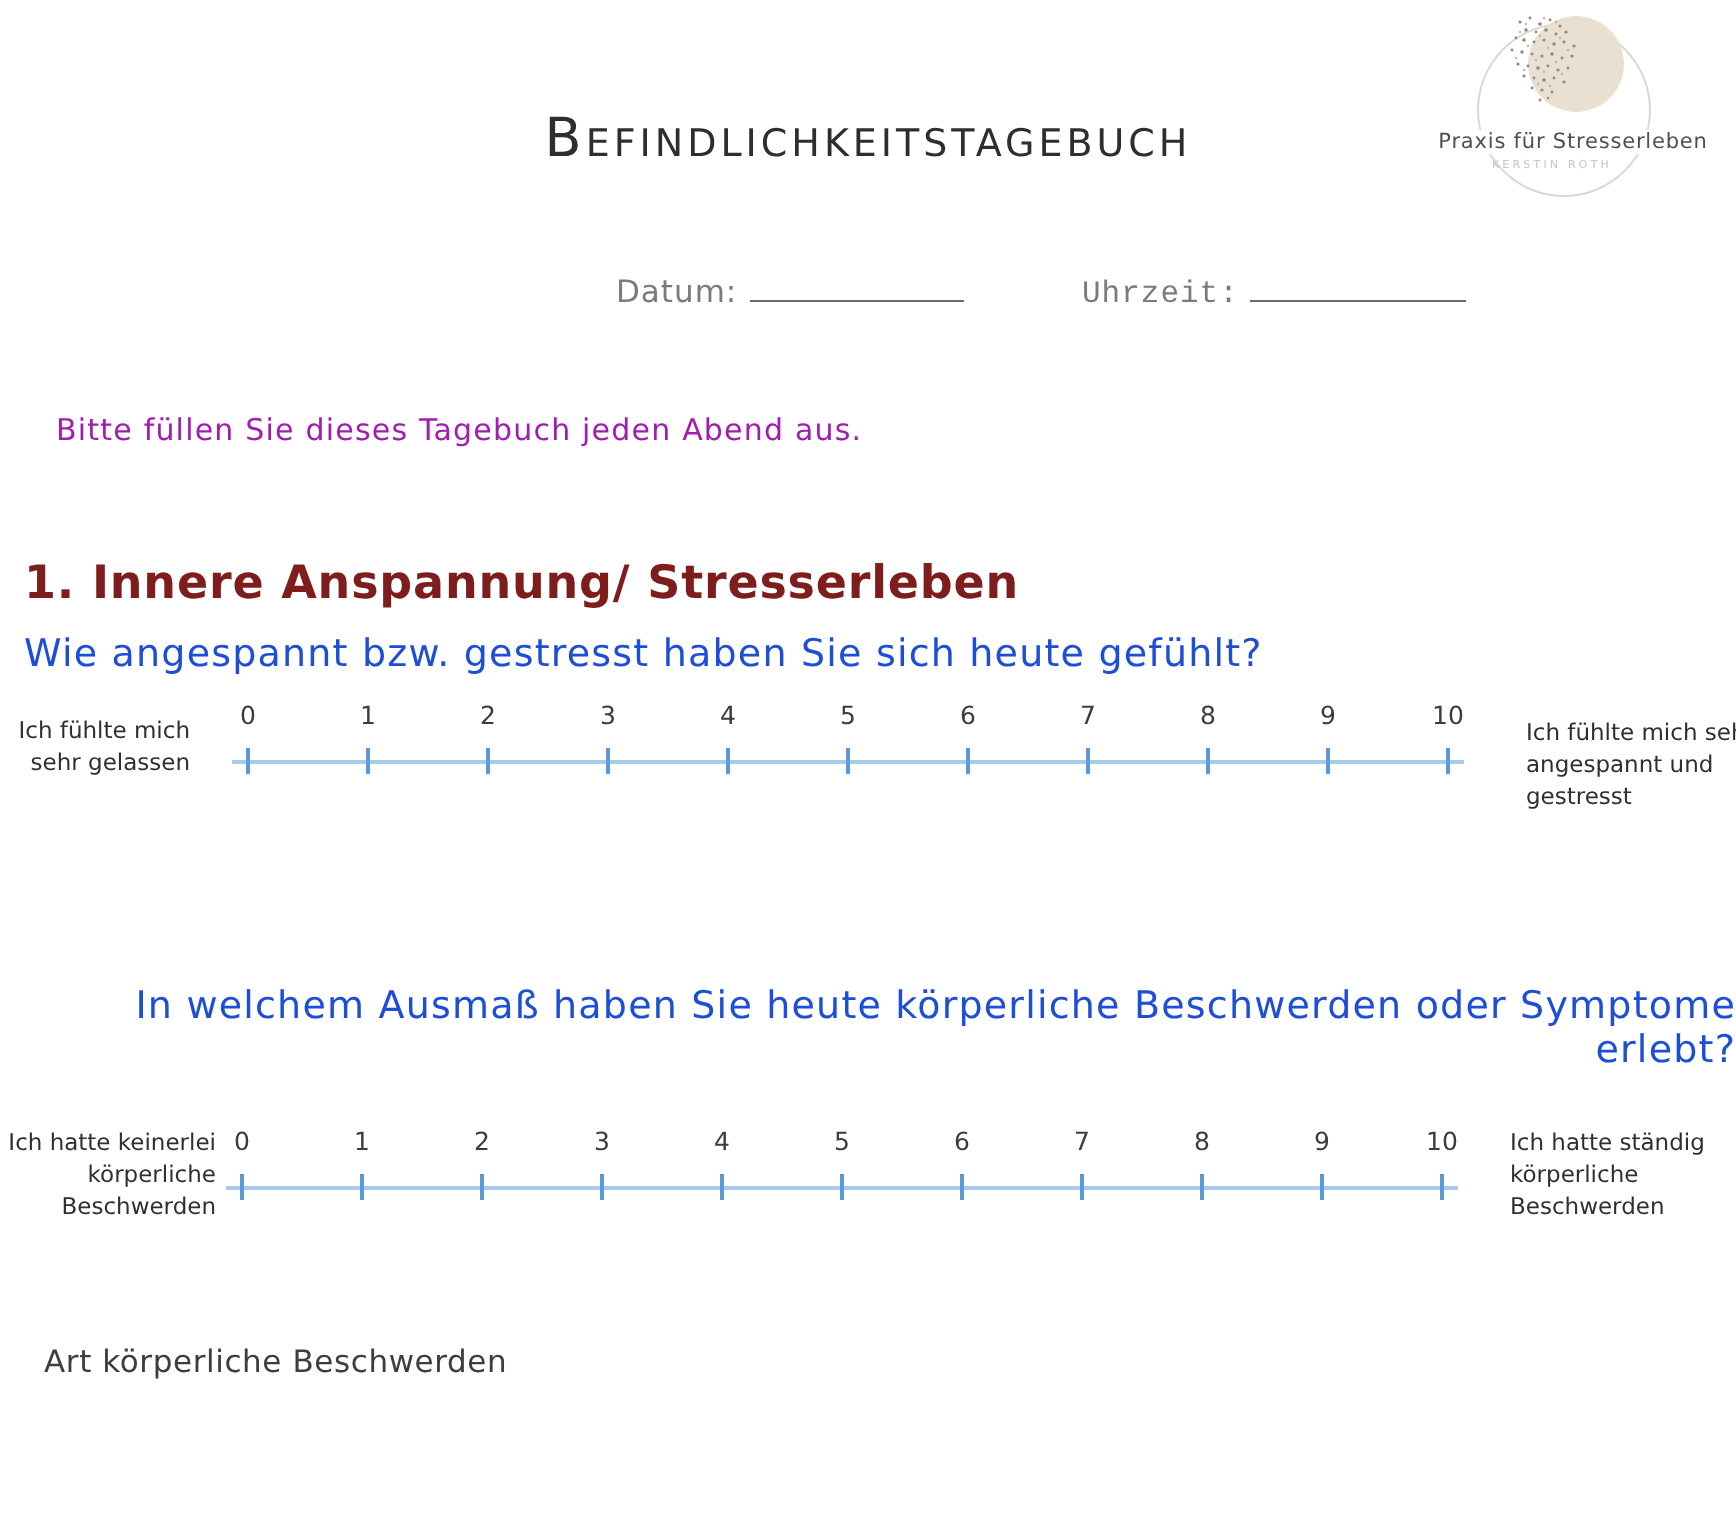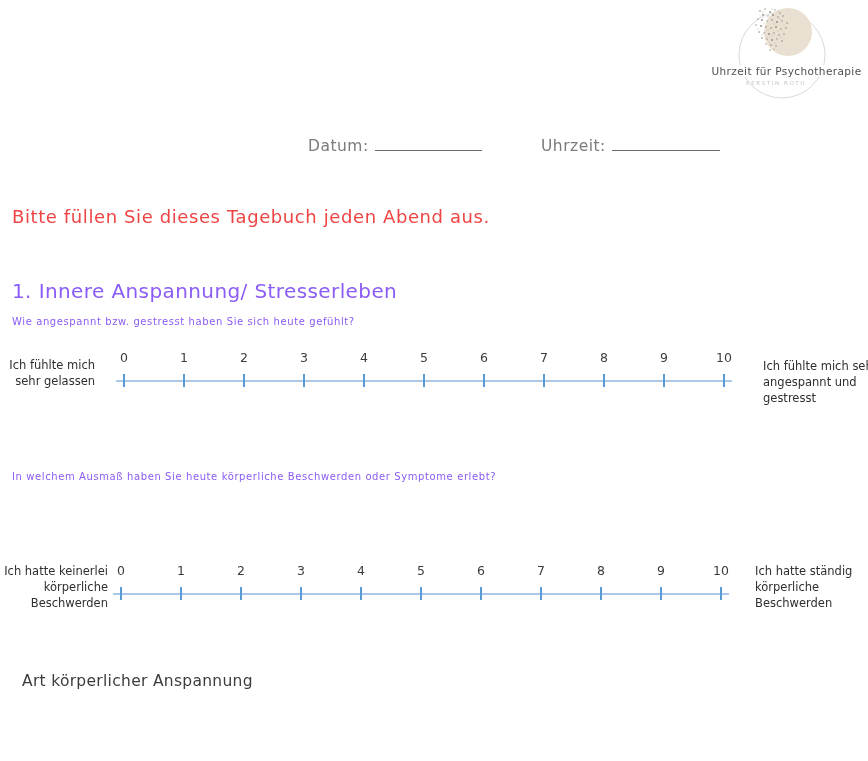--- a/index.html
+++ b/index.html
@@ -52,43 +52,43 @@
   
   .field { position:absolute; top:136px; white-space:nowrap; }
   .field-label { font-size:15.5px; letter-spacing:0.5px; color:#7b7b7b; }
   .blank {
     display:inline-block; height:15px;
     border-bottom:1.4px solid #6b6b6b;
     margin-left:6px; vertical-align:baseline;
   }
   .field-name    { left:12px; }
   .field-datum   { left:308px; }
-  .field-uhrzeit { left:541px; }
+  .field-uhrzeit { left:541px;font-family:Liberation Mono, monospace; }
   .blank-name    { width:183px; }
   .blank-datum   { width:107px; }
   .blank-uhrzeit { width:108px; }
 
   .intro {
-    position:absolute; top:206px; left:12px;
-    font-size:18px; letter-spacing:0.6px; color:#ef4444;
+    position:absolute; top:206px; left:28px;
+    font-size:15px; letter-spacing:0.6px; color:#a21caf;
   }
 
   .section-heading {
     position:absolute; left:12px;
-    font-size:20px; font-weight:400; letter-spacing:0.4px; color:#8b5cf6;
+    font-size:23px; font-weight:700; letter-spacing:0.4px; color:#7f1d1d;
   }
   .heading-1 { top:279px; }
   .heading-2 { top:451px; }
 
   .question {
     position:absolute; left:12px;
-    font-size:10px; letter-spacing:0.6px; color:#8b5cf6;
+    font-size:19px; letter-spacing:0.6px; color:#1d4ed8;
   }
   .question-1 { top:316px; }
-  .question-2 { top:471px; }
+  .question-2 { top:492px;text-align:right; }
 
   
   .scale { position:absolute; width:616px; height:44px; }
   .scale-1 { left:116px; top:350px; }
   .scale-2 { left:113px; top:563px; }
   .scale-numbers { position:absolute; top:0; left:0; width:100%; height:16px; }
   .scale-num {
     position:absolute; top:0; transform:translateX(-50%);
     font-size:12.5px; color:#3c3c3c;
   }
@@ -187,24 +187,25 @@
         <circle cx="32" cy="24" r="0.6"></circle>
           <circle cx="42" cy="25" r="0.6"></circle>
           <circle cx="52" cy="26" r="0.6"></circle>
         <circle cx="36" cy="30" r="0.6"></circle>
           <circle cx="46" cy="31" r="0.6"></circle>
           <circle cx="55" cy="32" r="0.6"></circle>
         <circle cx="43" cy="37" r="0.6"></circle>
           <circle cx="49" cy="38" r="0.6"></circle>
       </g>
     </svg>
-    <div class="logo-line1">Uhrzeit für Psychotherapie</div>
+    <div class="logo-line1">Praxis für Stresserleben</div>
     <div class="logo-line2">KERSTIN ROTH</div>
   </div>
 
+  <h1 class="title">Befindlichkeitstagebuch</h1>
 
   <div class="field field-datum">
     <span class="field-label">Datum:</span><span class="blank blank-datum"></span>
   </div>
   <div class="field field-uhrzeit">
     <span class="field-label">Uhrzeit:</span><span class="blank blank-uhrzeit"></span>
   </div>
 
   <div class="intro">Bitte füllen Sie dieses Tagebuch jeden Abend aus.</div>
 
@@ -277,15 +278,15 @@
         <span class="scale-tick" style="left: 428px;"></span>
         <span class="scale-tick" style="left: 488px;"></span>
         <span class="scale-tick" style="left: 548px;"></span>
         <span class="scale-tick" style="left: 608px;"></span>
       </div>
   </div>
   <div class="scale-label label-2-right">Ich hatte ständig
 körperliche
 Beschwerden</div>
 
-  <div class="sub-heading">Art körperlicher Anspannung</div>
+  <div class="sub-heading">Art körperliche Beschwerden</div>
 
 </div>
 
 </body></html>

